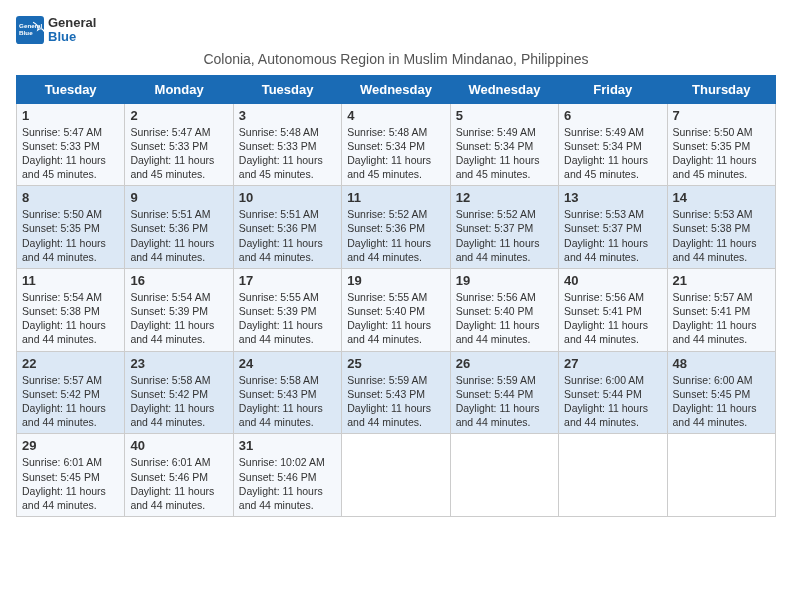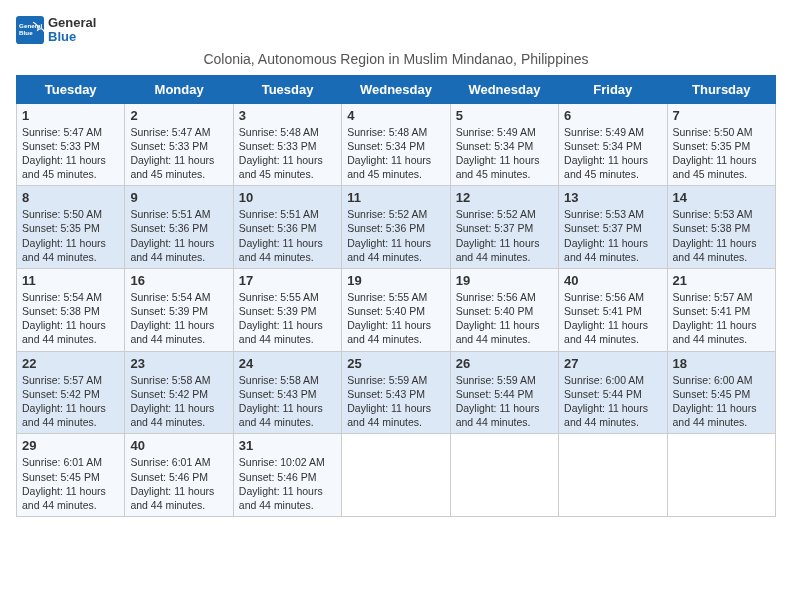--- a/index.html
+++ b/index.html
@@ -311,21 +311,21 @@
           <div style="line-height: 1.35;">and 44 minutes.</div>
         </td>
         <td>
           <span class="day-num">27</span>
           <div style="line-height: 1.35;">Sunrise: 6:00 AM</div>
           <div style="line-height: 1.35;">Sunset: 5:44 PM</div>
           <div style="line-height: 1.35;">Daylight: 11 hours</div>
           <div style="line-height: 1.35;">and 44 minutes.</div>
         </td>
         <td>
-          <span class="day-num">18</span>
+          <span class="day-num">48</span>
           <div style="line-height: 1.35;">Sunrise: 6:00 AM</div>
           <div style="line-height: 1.35;">Sunset: 5:45 PM</div>
           <div style="line-height: 1.35;">Daylight: 11 hours</div>
           <div style="line-height: 1.35;">and 44 minutes.</div>
         </td>
       </tr>
       <tr>
         <td>
           <span class="day-num">29</span>
           <div style="line-height: 1.35;">Sunrise: 6:01 AM</div>

